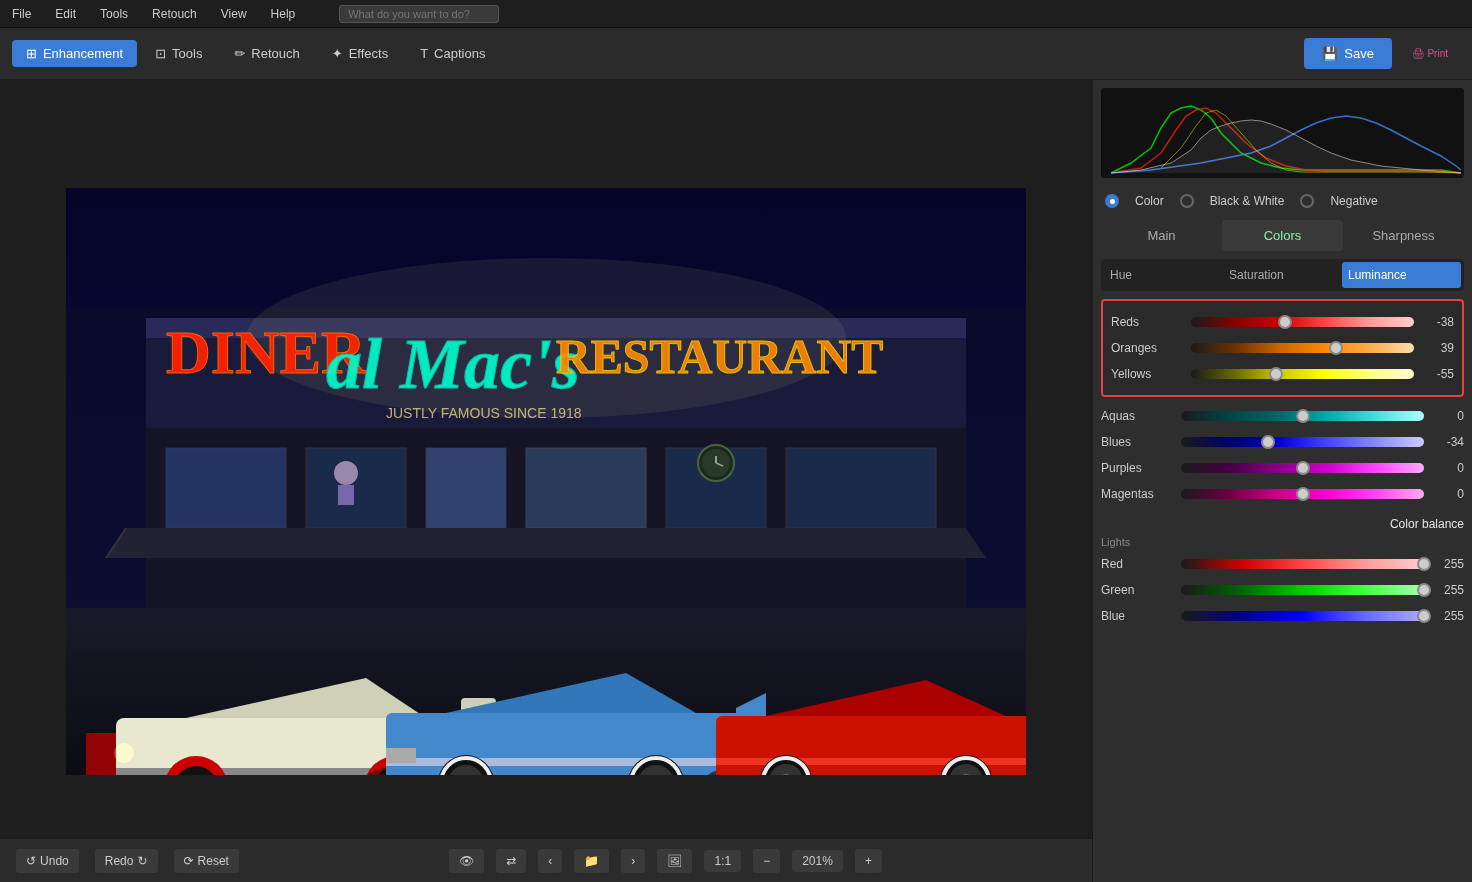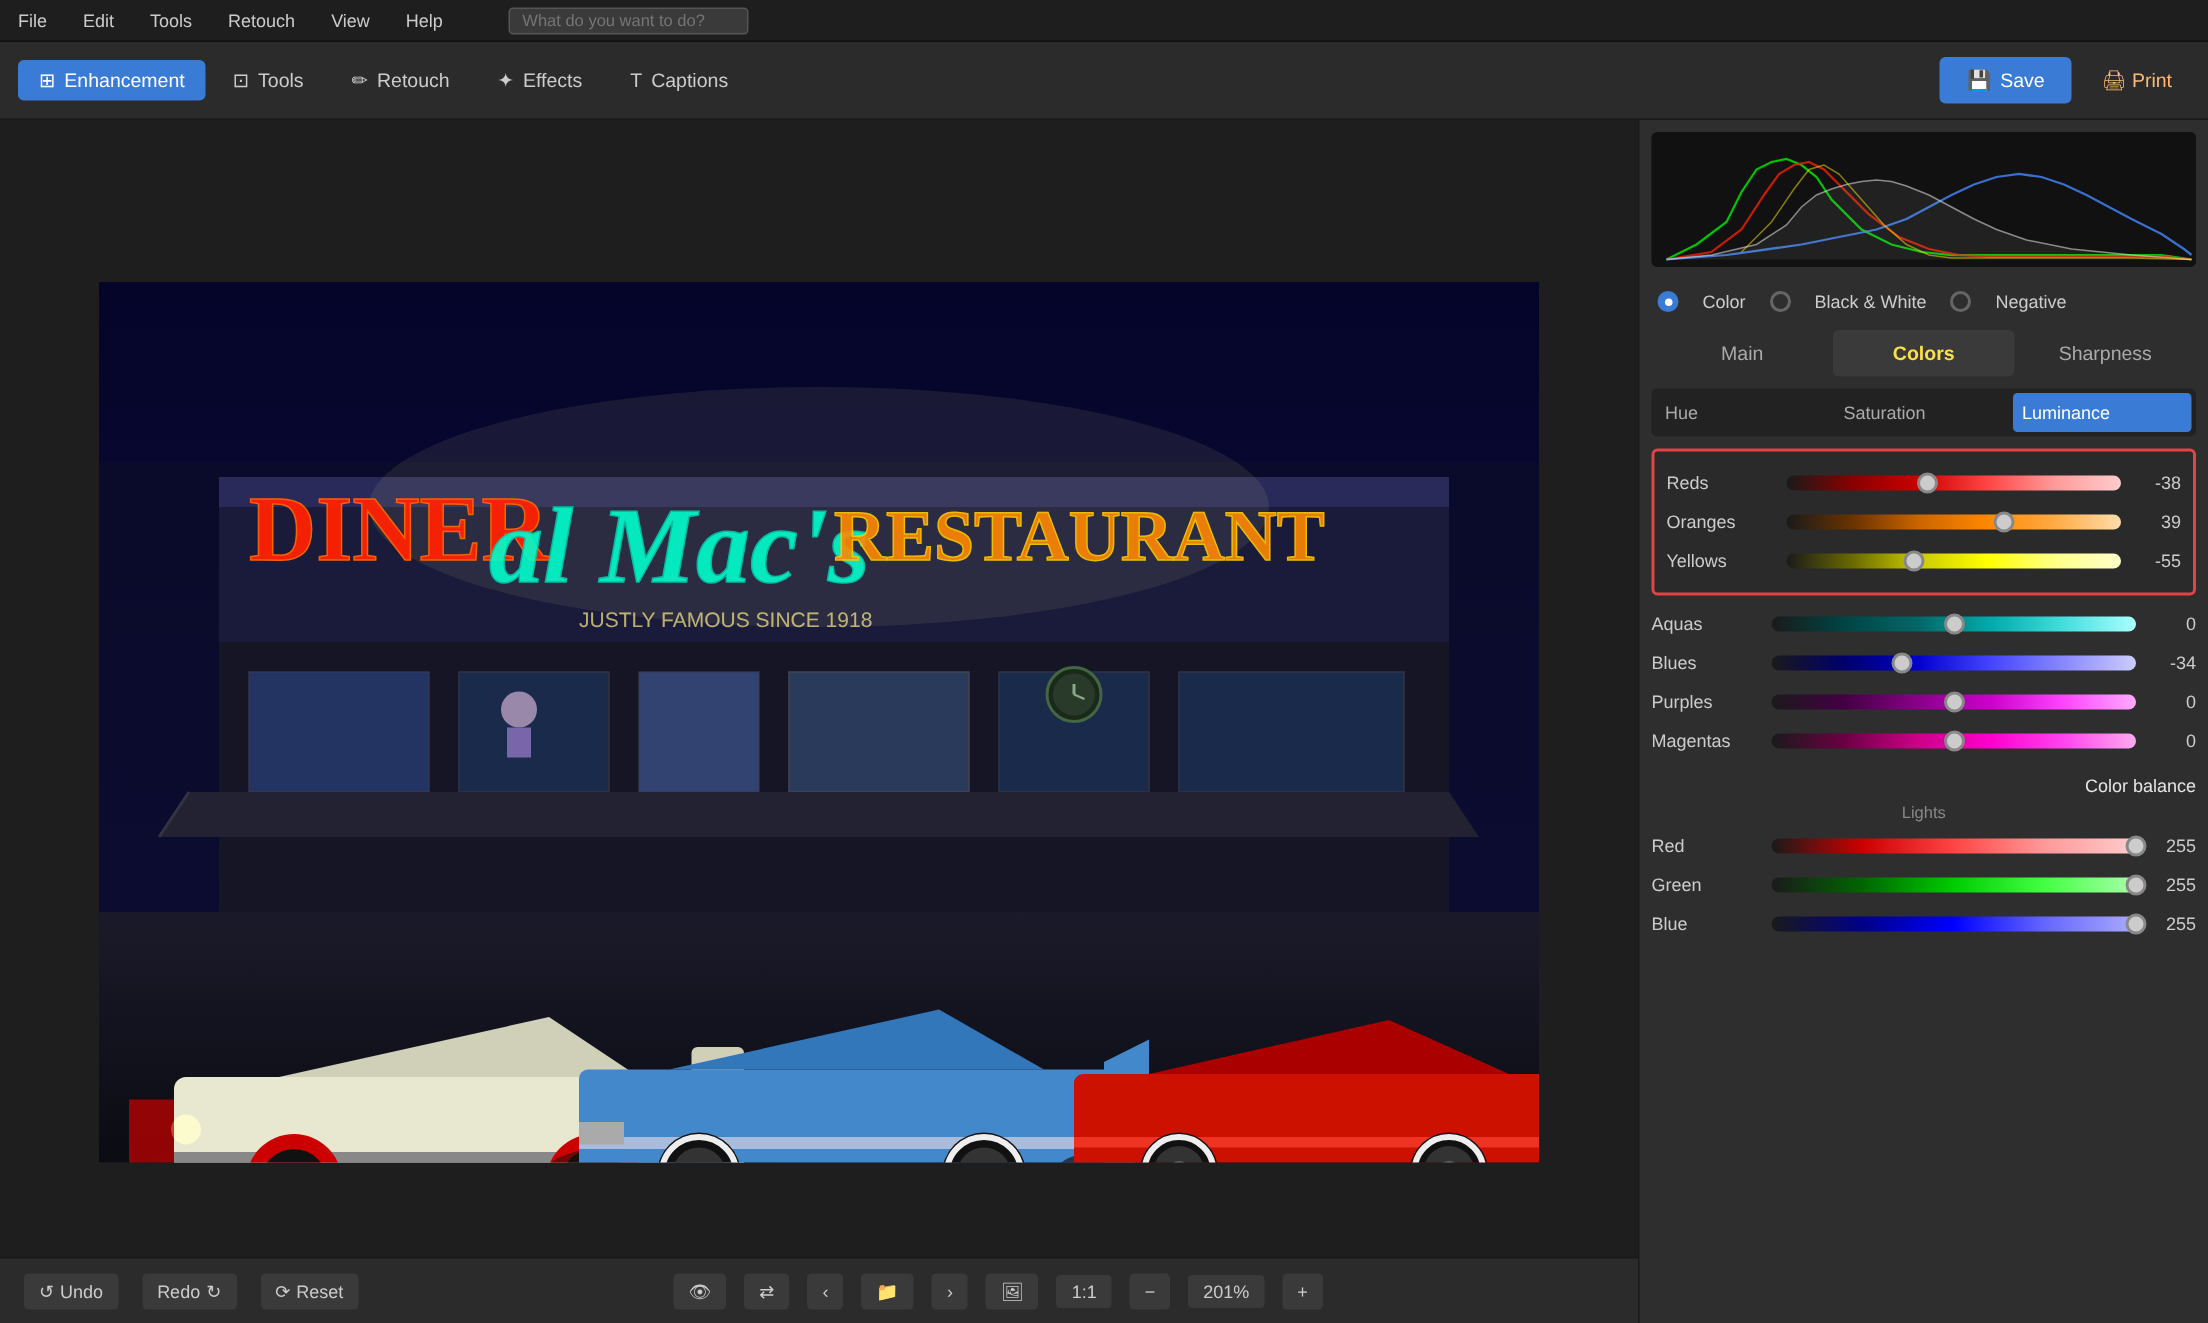--- a/index.html
+++ b/index.html
@@ -9,21 +9,21 @@
     .menu-bar { background: #1e1e1e; height: 28px; display: flex; align-items: center; padding: 0 8px; gap: 16px; border-bottom: 1px solid #111; }
     .menu-item { font-size: 12px; color: #ccc; cursor: pointer; padding: 2px 4px; }
     .search-box { margin-left: 24px; background: #3a3a3a; border: 1px solid #555; border-radius: 3px; padding: 2px 8px; color: #999; font-size: 11px; width: 160px; }
 
     
     .toolbar { background: #2b2b2b; height: 52px; display: flex; align-items: center; padding: 0 12px; border-bottom: 1px solid #1a1a1a; gap: 4px; }
     .toolbar-btn { display: flex; align-items: center; gap: 6px; padding: 6px 14px; border-radius: 4px; cursor: pointer; font-size: 13px; color: #ccc; background: transparent; border: none; }
     .toolbar-btn.active { background: #3a7bd5; color: #fff; }
     .toolbar-right { margin-left: auto; display: flex; align-items: center; gap: 8px; }
     .save-btn { background: #3a7bd5; color: #fff; border: none; padding: 8px 18px; border-radius: 4px; font-size: 13px; cursor: pointer; display: flex; align-items: center; gap: 6px; }
-    .print-btn { background: transparent; color: #fdba74; border: none; padding: 8px 12px; font-size: 13px; cursor: pointer; }
+    .print-btn { background: transparent; color: #ec4899; border: none; padding: 8px 12px; font-size: 10px; cursor: pointer; }
 
     
     .main-area { display: flex; height: calc(882px - 80px); }
 
     
     .canvas-area { flex: 1; background: #1e1e1e; position: relative; overflow: hidden; display: flex; align-items: center; justify-content: center; }
     .photo { width: 960px; height: 587px; background: #333; position: relative; overflow: hidden; }
 
     
     .bottom-bar { position: absolute; bottom: 0; left: 0; right: 0; height: 44px; background: #2b2b2b; border-top: 1px solid #1a1a1a; display: flex; align-items: center; padding: 0 16px; gap: 16px; }
@@ -40,21 +40,21 @@
     
     .color-mode { display: flex; align-items: center; gap: 16px; padding: 8px 12px; }
     .radio-option { display: flex; align-items: center; gap: 16px; cursor: pointer; font-size: 12px; }
     .radio-dot { width: 14px; height: 14px; border-radius: 50%; border: 2px solid #666; display: flex; align-items: center; justify-content: center; }
     .radio-dot.active { border-color: #3a7bd5; background: #3a7bd5; }
     .radio-dot.active::after { content: ''; width: 5px; height: 5px; background: white; border-radius: 50%; }
 
     
     .panel-tabs { display: flex; margin: 4px 8px; }
     .panel-tab { flex: 1; text-align: center; padding: 8px; font-size: 13px; cursor: pointer; border-radius: 4px; color: #aaa; }
-    .panel-tab.active { background: #3a3a3a; color: #fde047; font-weight: bold; }
+    .panel-tab.active { background: #3a3a3a; color: #86efac; }
 
     
     .sub-tabs { display: flex; margin: 4px 8px; background: #222; border-radius: 4px; padding: 3px; }
     .sub-tab { flex: 1; text-align: left; padding: 6px; font-size: 12px; cursor: pointer; border-radius: 3px; color: #aaa; }
     .sub-tab.active { background: #3a7bd5; color: #fff; }
 
     
     .highlight-section { border: 2px solid #e04444; border-radius: 4px; margin: 4px 8px; padding: 8px; background: #2a2a2a; }
 
     
@@ -77,21 +77,21 @@
     
     .track-purples { background: linear-gradient(to right, #1a1a1a, #440044, #880088, #cc00cc, #ff44ff, #ffaaff); }
     
     .track-magentas { background: linear-gradient(to right, #1a1a1a, #6b0044, #cc0088, #ff00cc, #ff44ee, #ffaaf0); }
     
     .track-red { background: linear-gradient(to right, #1a1a1a, #cc0000, #ff4444, #ff9999, #ffcccc); }
     .track-green { background: linear-gradient(to right, #1a1a1a, #006600, #00cc00, #44ff44, #aaffaa); }
     .track-blue { background: linear-gradient(to right, #1a1a1a, #000088, #0000ff, #6666ff, #aaaaff); }
 
     .section-label { font-size: 12px; color: #e5e5e5; text-align: right; padding: 6px 0 2px; }
-    .subsection-label { font-size: 11px; color: #888; text-align: center; padding: 3px 0; }
+    .subsection-label { font-size: 11px; color: #888; padding: 3px 0; }
 
     .normal-section { margin: 2px 8px; }
 
     
     .right-panel::-webkit-scrollbar { width: 6px; }
     .right-panel::-webkit-scrollbar-track { background: #222; }
     .right-panel::-webkit-scrollbar-thumb { background: #555; border-radius: 3px; }
   </style>
 </head>
 <body>

